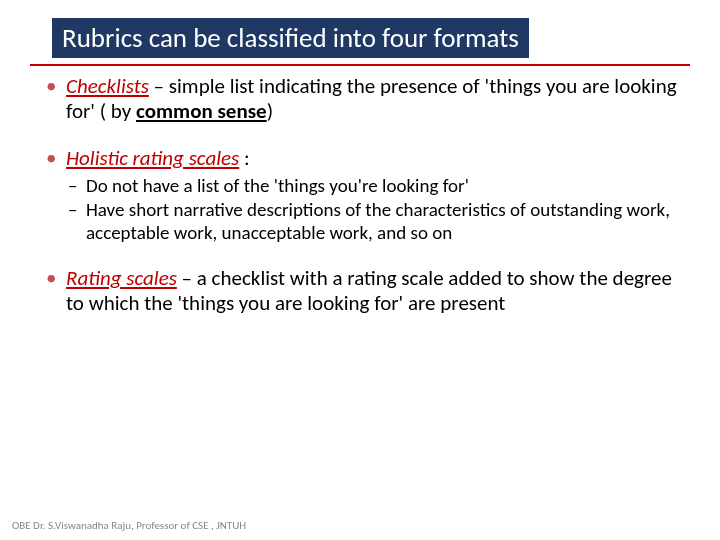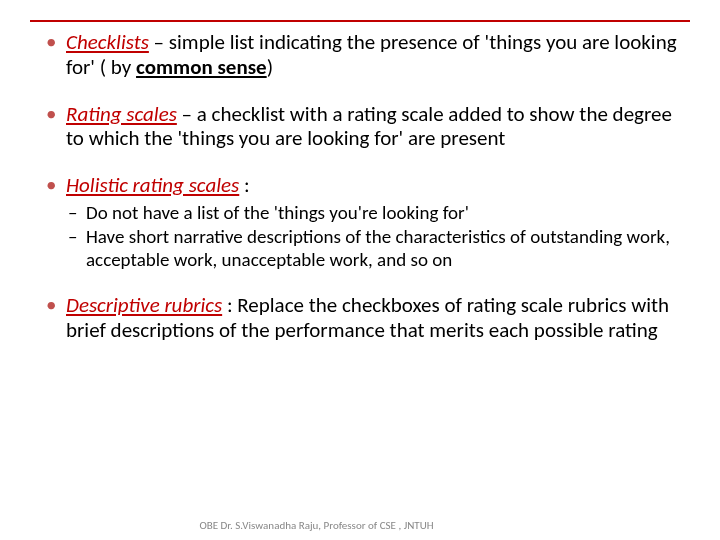--- a/index.html
+++ b/index.html
@@ -8,39 +8,37 @@
 .rule{border:none;border-top:2px solid #c00000;margin:2px 0 8px 0}
 ul.main{list-style:none;padding:0;margin:8px}
 ul.main>li{position:relative;padding-left:28px;font-size:21px;line-height:1.18;margin-bottom:22px}
 ul.main>li::before{content:"•";position:absolute;left:8px;top:0;color:#c0504d;font-size:21px}
 .term{font-style:italic;color:#c00000}
 .u{text-decoration:underline}
 .b{font-weight:bold}
 ul.sub{list-style:none;padding:0;margin:4px 0 0 0}
 ul.sub>li{position:relative;padding-left:20px;font-size:19px;line-height:1.18;margin-bottom:2px}
 ul.sub>li::before{content:"–";position:absolute;left:2px;top:0;color:#000}
-.footer{position:absolute;bottom:8px;left:4px;width:625px;text-align:center;font-size:11px;color:#888}
+.footer{position:absolute;bottom:8px;left:12px;width:625px;text-align:left;font-size:11px;color:#888}
 </style>
 </head>
 <body>
 
 <div class="slide">
+  <div class="title-box">Rubrics can be classified into four formats</div>
   <hr class="rule">
   <ul class="main">
     <li>
       <span class="term u">Checklists</span><span> – simple list indicating the presence of 'things you are looking for' ( by </span><span class="b u">common sense</span><span>)</span>
-    </li>
-    <li>
-      <span class="term u">Rating scales</span><span> – a checklist with a rating scale added to show the degree to which the 'things you are looking for' are present</span>
     </li>
     <li>
       <span class="term u">Holistic rating scales</span><span> :</span>
       <ul class="sub">
         <li>Do not have a list of the 'things you're looking for'</li>
         <li>Have short narrative descriptions of the characteristics of outstanding work, acceptable work, unacceptable work, and so on</li>
       </ul>
     </li>
     <li>
-      <span class="term u">Descriptive rubrics</span><span> : Replace the checkboxes of rating scale rubrics with brief descriptions of the performance that merits each possible rating</span>
+      <span class="term u">Rating scales</span><span> – a checklist with a rating scale added to show the degree to which the 'things you are looking for' are present</span>
     </li>
   </ul>
   <div class="footer">OBE    Dr. S.Viswanadha Raju, Professor of CSE , JNTUH</div>
 </div>
 
 </body></html>

